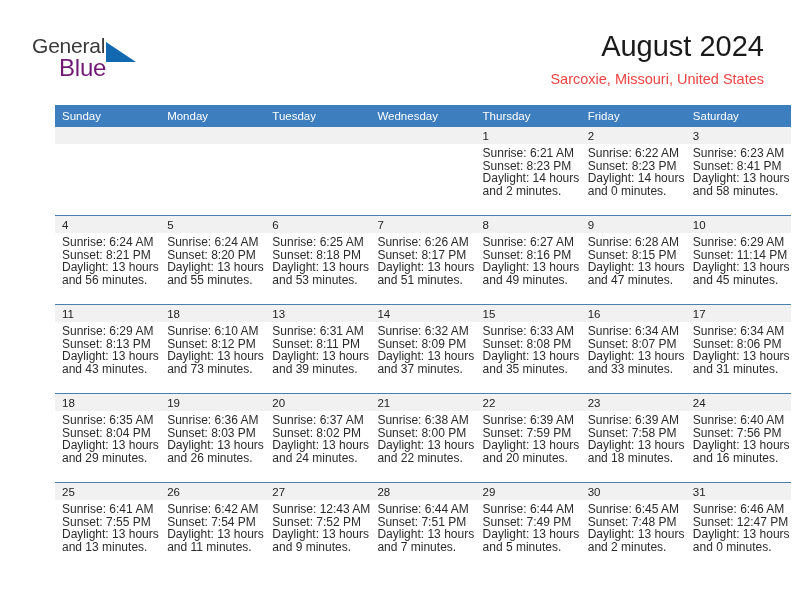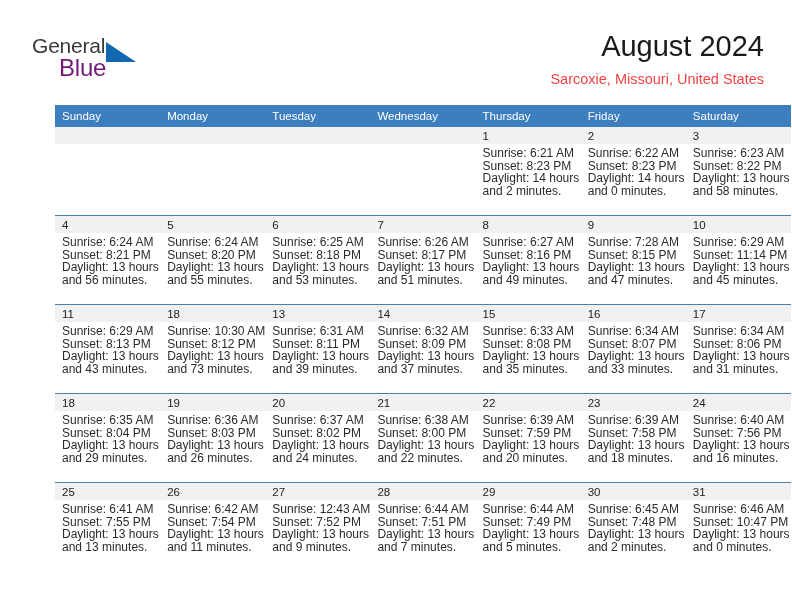--- a/index.html
+++ b/index.html
@@ -251,21 +251,21 @@
                 <div>Daylight: 14 hours</div>
                 <div>and 0 minutes.</div>
               </div>
             </div>
           </td>
           <td>
             <div class="daycell">
               <div class="daynum-band">3</div>
               <div class="dayinfo">
                 <div>Sunrise: 6:23 AM</div>
-                <div>Sunset: 8:22 PM</div>
+                <div>Sunset: 8:41 PM</div>
                 <div>Daylight: 13 hours</div>
                 <div>and 58 minutes.</div>
               </div>
             </div>
           </td>
         </tr>
         <tr class="week-row">
           <td>
             <div class="daycell">
               <div class="daynum-band">4</div>
@@ -318,21 +318,21 @@
                 <div>Sunset: 8:16 PM</div>
                 <div>Daylight: 13 hours</div>
                 <div>and 49 minutes.</div>
               </div>
             </div>
           </td>
           <td>
             <div class="daycell">
               <div class="daynum-band">9</div>
               <div class="dayinfo">
-                <div>Sunrise: 7:28 AM</div>
+                <div>Sunrise: 6:28 AM</div>
                 <div>Sunset: 8:15 PM</div>
                 <div>Daylight: 13 hours</div>
                 <div>and 47 minutes.</div>
               </div>
             </div>
           </td>
           <td>
             <div class="daycell">
               <div class="daynum-band">10</div>
               <div class="dayinfo">
@@ -353,21 +353,21 @@
                 <div>Sunset: 8:13 PM</div>
                 <div>Daylight: 13 hours</div>
                 <div>and 43 minutes.</div>
               </div>
             </div>
           </td>
           <td>
             <div class="daycell">
               <div class="daynum-band">18</div>
               <div class="dayinfo">
-                <div>Sunrise: 10:30 AM</div>
+                <div>Sunrise: 6:10 AM</div>
                 <div>Sunset: 8:12 PM</div>
                 <div>Daylight: 13 hours</div>
                 <div>and 73 minutes.</div>
               </div>
             </div>
           </td>
           <td>
             <div class="daycell">
               <div class="daynum-band">13</div>
               <div class="dayinfo">
@@ -567,21 +567,21 @@
                 <div>Daylight: 13 hours</div>
                 <div>and 2 minutes.</div>
               </div>
             </div>
           </td>
           <td>
             <div class="daycell">
               <div class="daynum-band">31</div>
               <div class="dayinfo">
                 <div>Sunrise: 6:46 AM</div>
-                <div>Sunset: 10:47 PM</div>
+                <div>Sunset: 12:47 PM</div>
                 <div>Daylight: 13 hours</div>
                 <div>and 0 minutes.</div>
               </div>
             </div>
           </td>
         </tr>
       </tbody>
   </table>
 
 </div>

